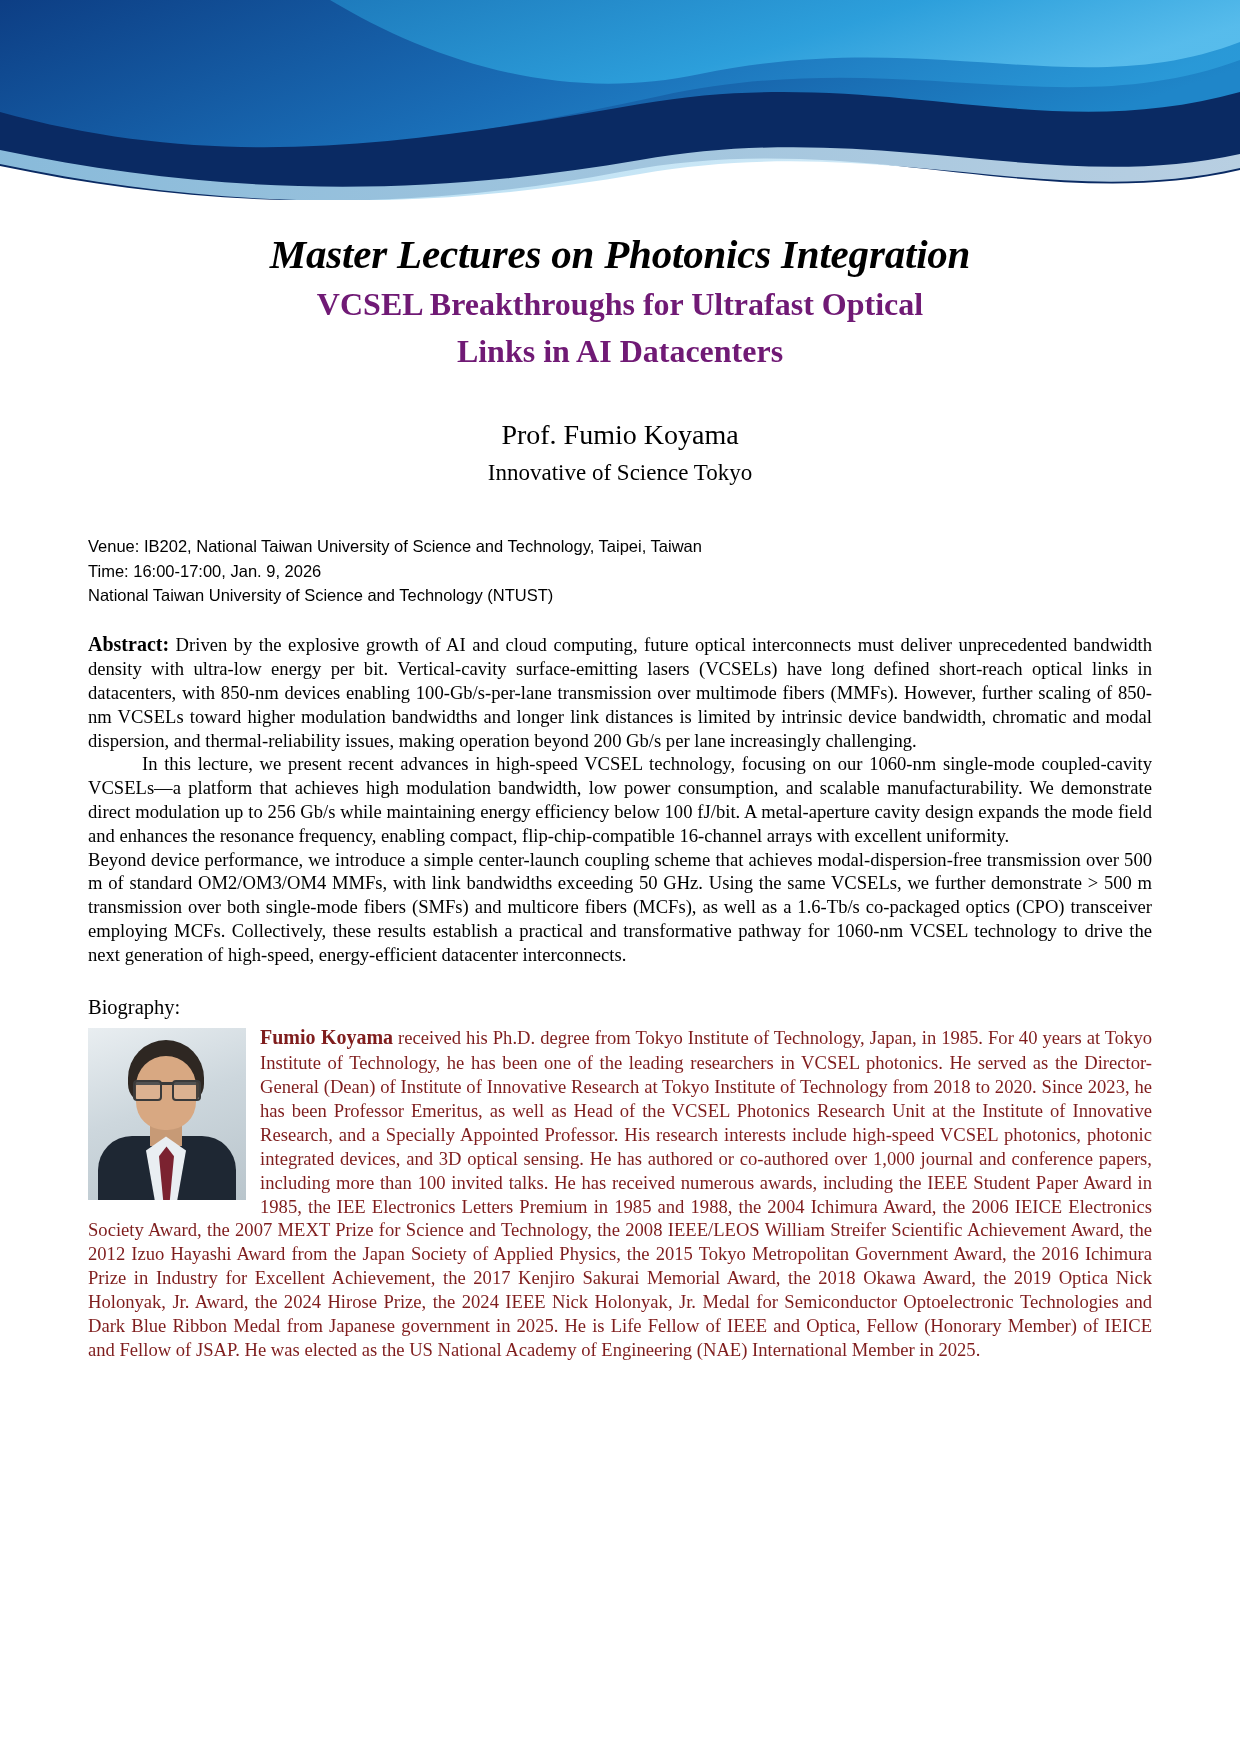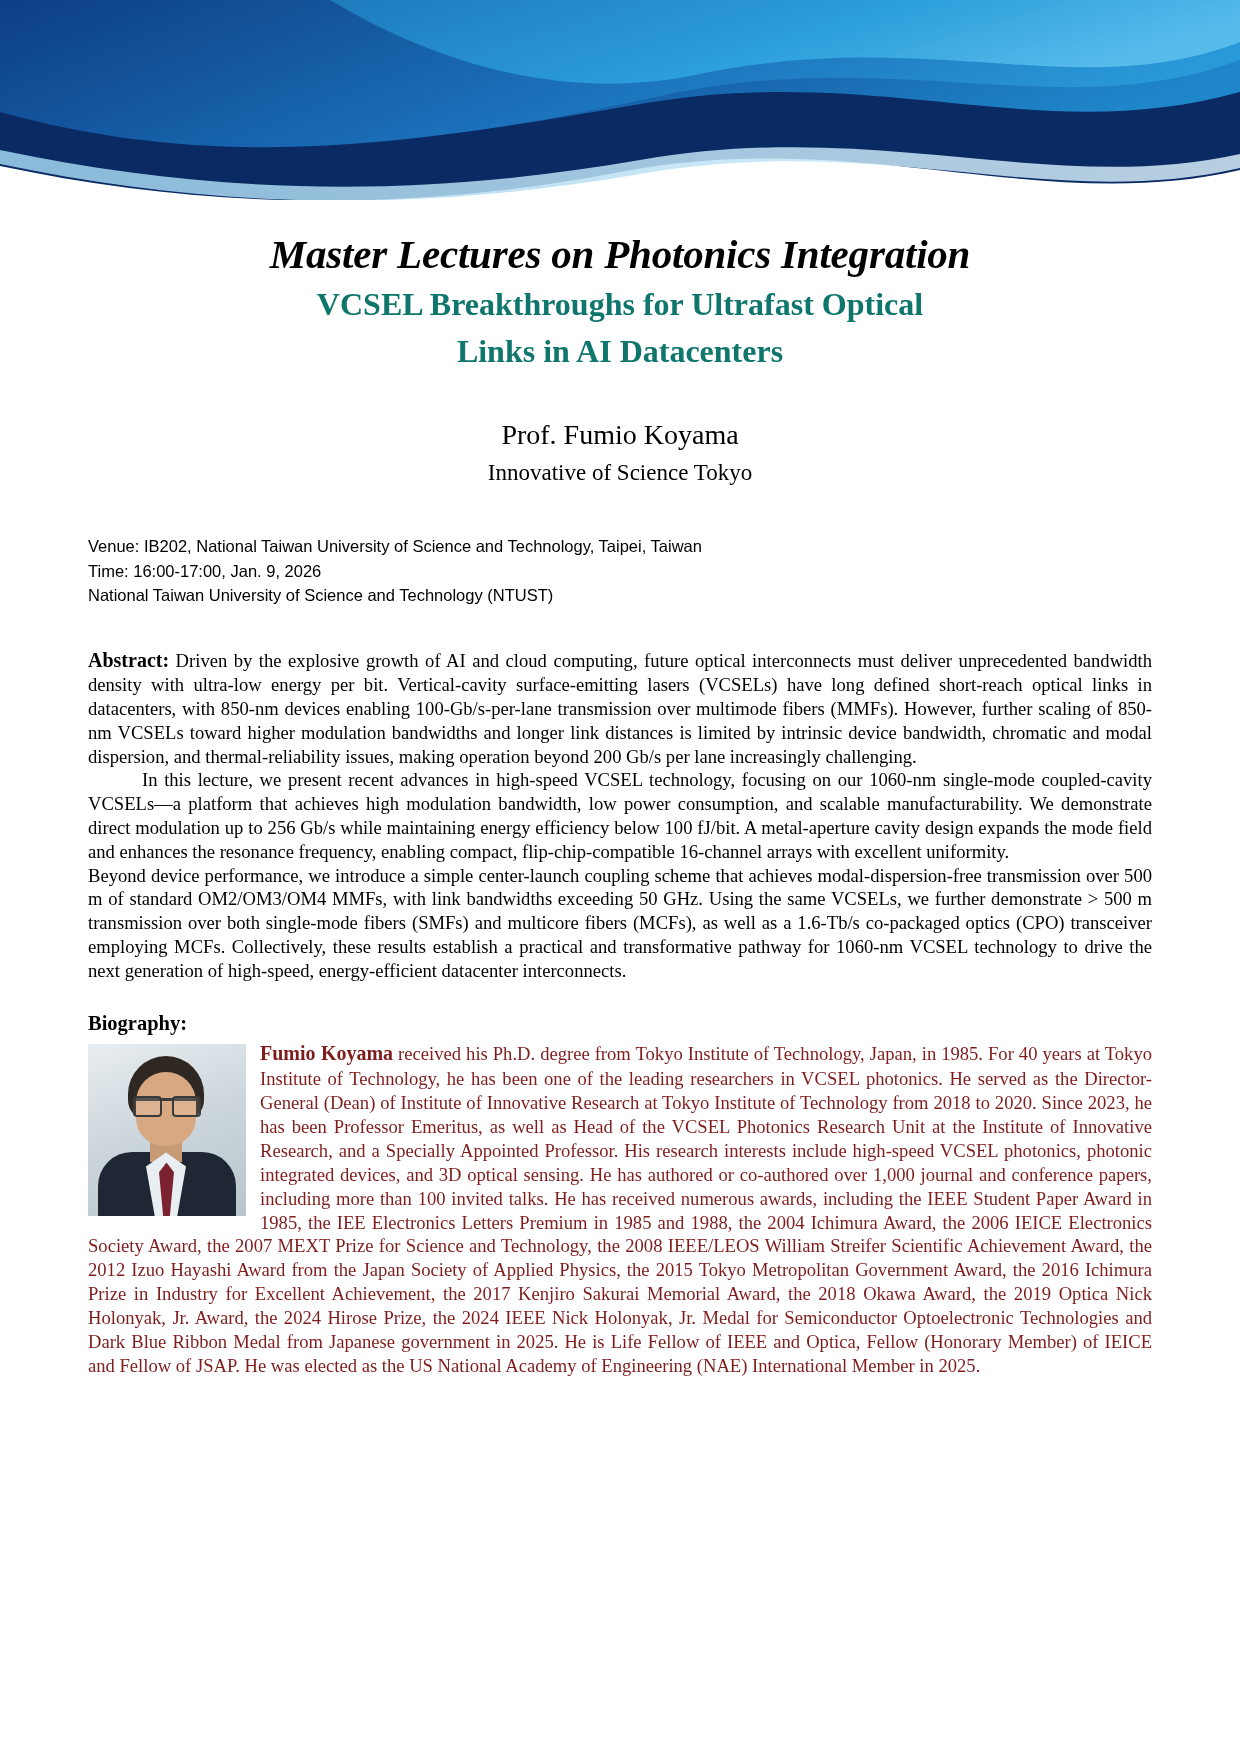--- a/index.html
+++ b/index.html
@@ -50,21 +50,21 @@
     letter-spacing: -0.2px;
     margin: 32px 0 0 0;
     color: #000;
   }
   .title-sub {
     text-align: center;
     font-weight: bold;
     font-size: 32px;
     line-height: 1.28;
     margin: 6px 0 0 0;
-    color: #0f766e;
+    color: #701a75;
   }
   .speaker {
     text-align: center;
     font-size: 28px;
     margin-top: 42px;
     line-height: 1.5;
     color: #000;
   }
   .affiliation {
     text-align: center;
@@ -79,42 +79,42 @@
     font-weight: normal;
     font-size: 16.5px;
     line-height: 1.48;
     color: #000;
   }
   .logistics div {
     white-space: nowrap;
   }
   
   .abstract {
-    margin-top: 40px;
+    margin-top: 24px;
     font-size: 18.6px;
     line-height: 1.28;
     text-align: justify;
     color: #000;
   }
   .abstract p {
     margin: 0;
   }
   .abstract p + p {
     margin-top: 0px;
   }
   .lbl {
     font-weight: bold;
     font-size: 20px;
   }
   .indent {
     text-indent: 54px;
   }
   
   .bio-head {
-    font-weight: bold;
+    font-weight: normal;
     font-size: 20.5px;
     margin-top: 30px;
     color: #000;
   }
   .bio-body {
     margin-top: 6px;
     font-size: 18.6px;
     line-height: 1.285;
     text-align: justify;
     color: #7f1d1d;

